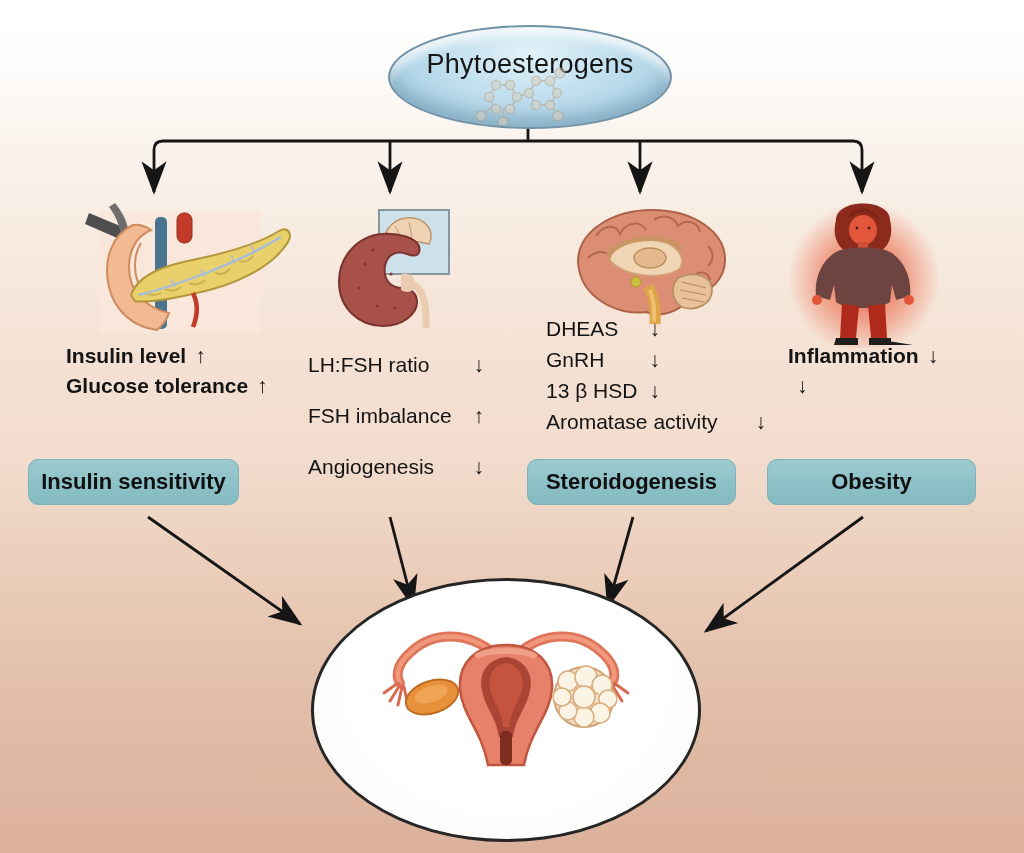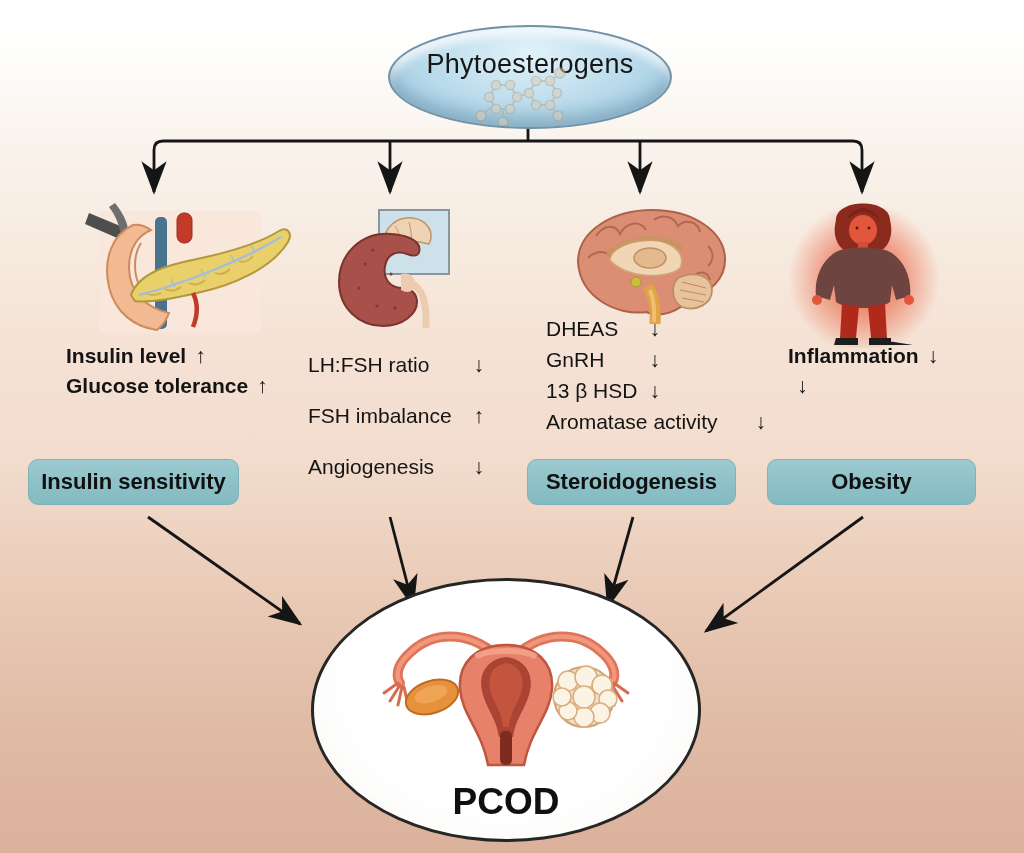--- a/index.html
+++ b/index.html
@@ -282,16 +282,15 @@
             <circle cx="248" cy="104" r="11"></circle>
         </g>
 
         <path d="M170 52 C140 52 122 70 124 96 C126 122 146 138 152 172 L188 172 C194 138 214 122 216 96 C218 70 200 52 170 52 Z" fill="#e8816a" stroke="#bf5640" stroke-width="2.5"></path>
         <path d="M140 64 C150 56 190 56 200 64" stroke="#f2a88e" stroke-width="6" fill="none" opacity=".8"></path>
         <path d="M170 64 C152 66 142 80 146 98 C150 116 160 124 163 144 L177 144 C180 124 190 116 194 98 C198 80 188 66 170 64 Z" fill="#aa4434"></path>
         <path d="M170 70 C158 72 151 82 154 96 C157 110 166 118 167 134 L173 134 C174 118 183 110 186 96 C189 82 182 72 170 70 Z" fill="#c4543e"></path>
         <rect x="164" y="138" width="12" height="34" rx="5" fill="#7e2c20"></rect>
       </svg>
     </div>
-    <div class="final-label">PCOD</div>
   </div>
 
 </div>
 
 </body></html>

